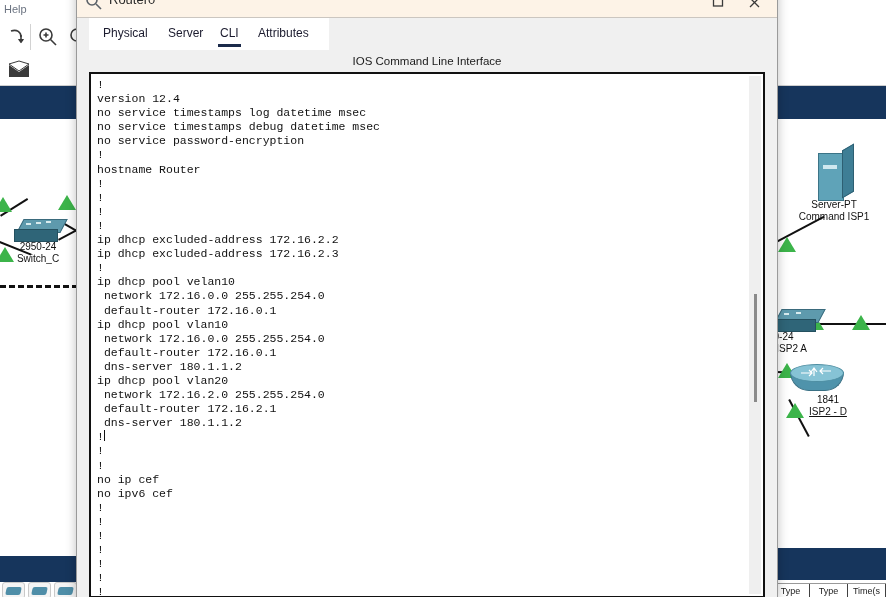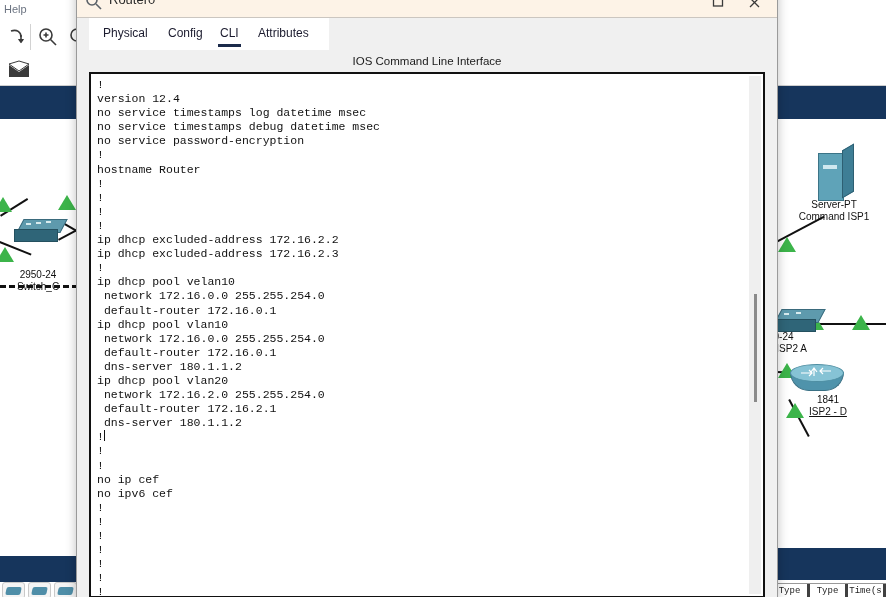--- a/index.html
+++ b/index.html
@@ -89,23 +89,22 @@
     background:#16355c;
   }
 
   .evt-table-header {
     position:absolute; left:772px; top:583px; width:114px; height:14px;
     background:#ffffff; border-top:1px solid #999;
     display:flex;
   }
   .evt-th {
     flex:1; font-size:9px; color:#222; text-align:center;
-    border-right:3px solid #404040; line-height:14px; overflow:hidden;
+    border-right:1px solid #404040; line-height:14px; overflow:hidden;
     white-space:nowrap;
-    font-family:Liberation Mono, monospace;
   }
 
   .palette-bottom {
     position:absolute; left:0; top:582px; width:76px; height:15px;
     background:#ffffff; display:flex; gap:3px; padding-left:2px;
   }
   .pal-dev {
     width:21px; height:15px; border:1px solid #c9c9c9; border-radius:3px;
     background:#f4f4f4; position:relative; overflow:hidden;
   }
@@ -324,21 +323,21 @@
       <div class="green-tri" style="left:-4px; top:128px;"></div>
 
       <div class="node" style="left:14px; top:100px;">
         <div class="switch-body">
           <div class="switch-top"></div>
           <div class="switch-front"></div>
           <div class="switch-port" style="left:12px; top:4px;"></div>
           <div class="switch-port" style="left:22px; top:3px;"></div>
           <div class="switch-port" style="left:32px; top:2px;"></div>
         </div>
-        <div class="label" style="width:60px; margin-left:-6px;margin-top:28px;">2950-24</div>
+        <div class="label" style="width:60px; margin-left:-6px;">2950-24</div>
         <div class="label" style="width:60px; margin-left:-6px;">Switch_C</div>
       </div>
 
       <div class="link-dashed" style="left:0px; top:166px; width:78px;"></div>
 
       <div class="link" style="left:776px; top:122px; width:54px; transform:rotate(-28deg);"></div>
       <div class="green-tri" style="left:778px; top:118px;"></div>
       <div class="node" style="left:818px; top:28px;">
         <div class="server-body">
           <div class="server-front">
@@ -431,21 +430,21 @@
           <path d="M2 2 L11 11 M11 2 L2 11"></path>
         </svg>
       </div>
     </div>
 
     <div class="dlg-body">
 
       <div class="tabstrip">
         <div class="tabstrip-inner"></div>
         <div class="tab" style="left:20px;">Physical</div>
-        <div class="tab" style="left:85px;">Config</div>
+        <div class="tab" style="left:85px;">Server</div>
         <div class="tab active" style="left:137px;">CLI</div>
         <div class="tab" style="left:175px;">Attributes</div>
       </div>
 
       <div class="cli-title">IOS Command Line Interface</div>
 
       <div class="cli-area">
         <div class="cli-text" id="cli-text"><div>!</div><div>version 12.4</div><div>no service timestamps log datetime msec</div><div>no service timestamps debug datetime msec</div><div>no service password-encryption</div><div>!</div><div>hostname Router</div><div>!</div><div>!</div><div>!</div><div>!</div><div>ip dhcp excluded-address 172.16.2.2</div><div>ip dhcp excluded-address 172.16.2.3</div><div>!</div><div>ip dhcp pool velan10</div><div> network 172.16.0.0 255.255.254.0</div><div> default-router 172.16.0.1</div><div>ip dhcp pool vlan10</div><div> network 172.16.0.0 255.255.254.0</div><div> default-router 172.16.0.1</div><div> dns-server 180.1.1.2</div><div>ip dhcp pool vlan20</div><div> network 172.16.2.0 255.255.254.0</div><div> default-router 172.16.2.1</div><div> dns-server 180.1.1.2</div><div>!<span class="caret"></span></div><div>!</div><div>!</div><div>no ip cef</div><div>no ipv6 cef</div><div>!</div><div>!</div><div>!</div><div>!</div><div>!</div><div>!</div><div>!</div></div>
         <div class="cli-scrollbar">
           <div class="cli-thumb" id="cli-thumb" style="top: 42%; height: 21%;"></div>

